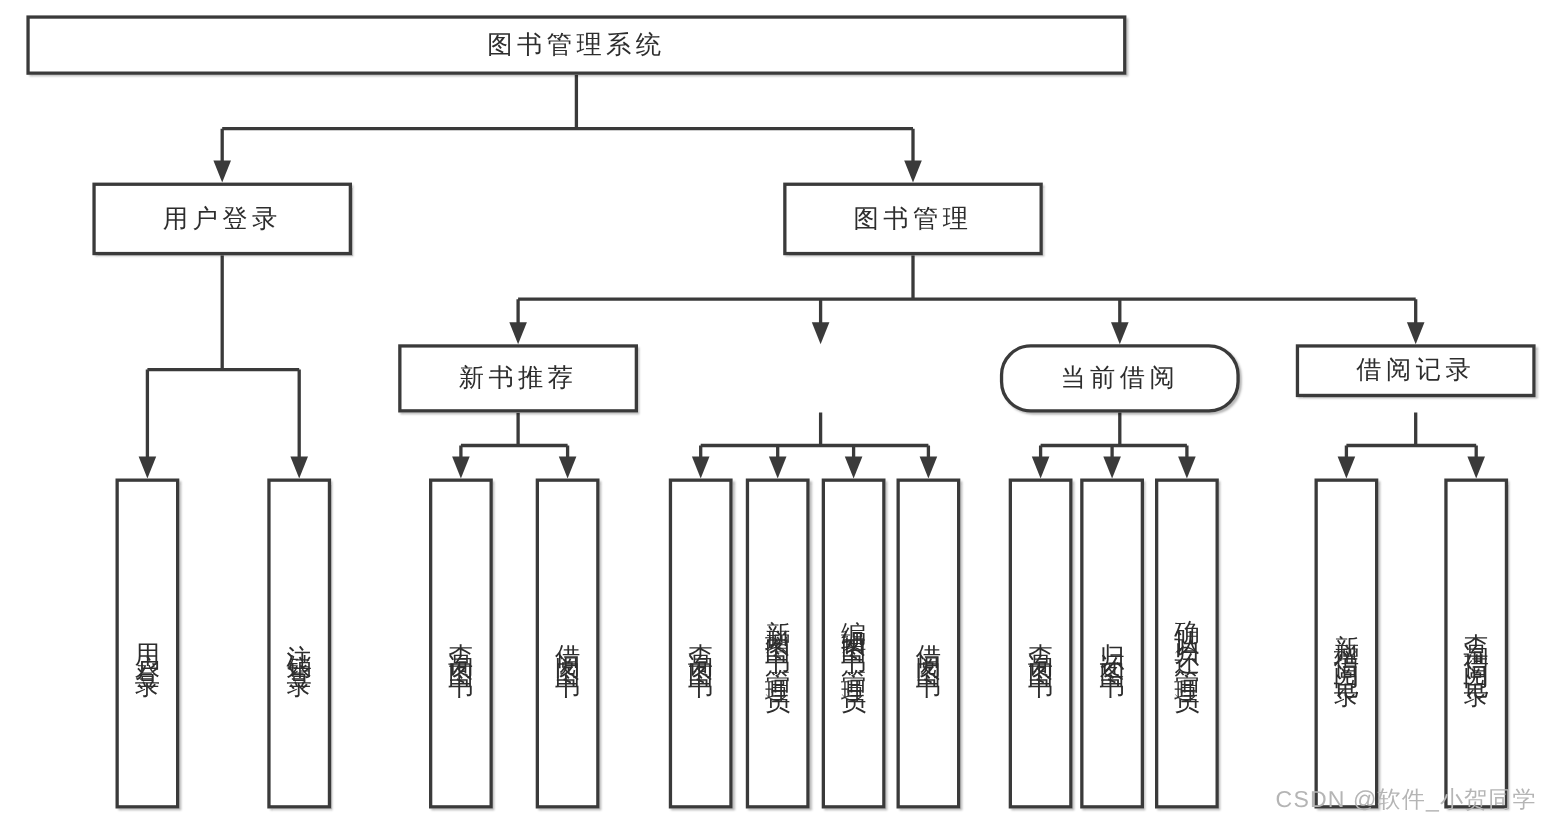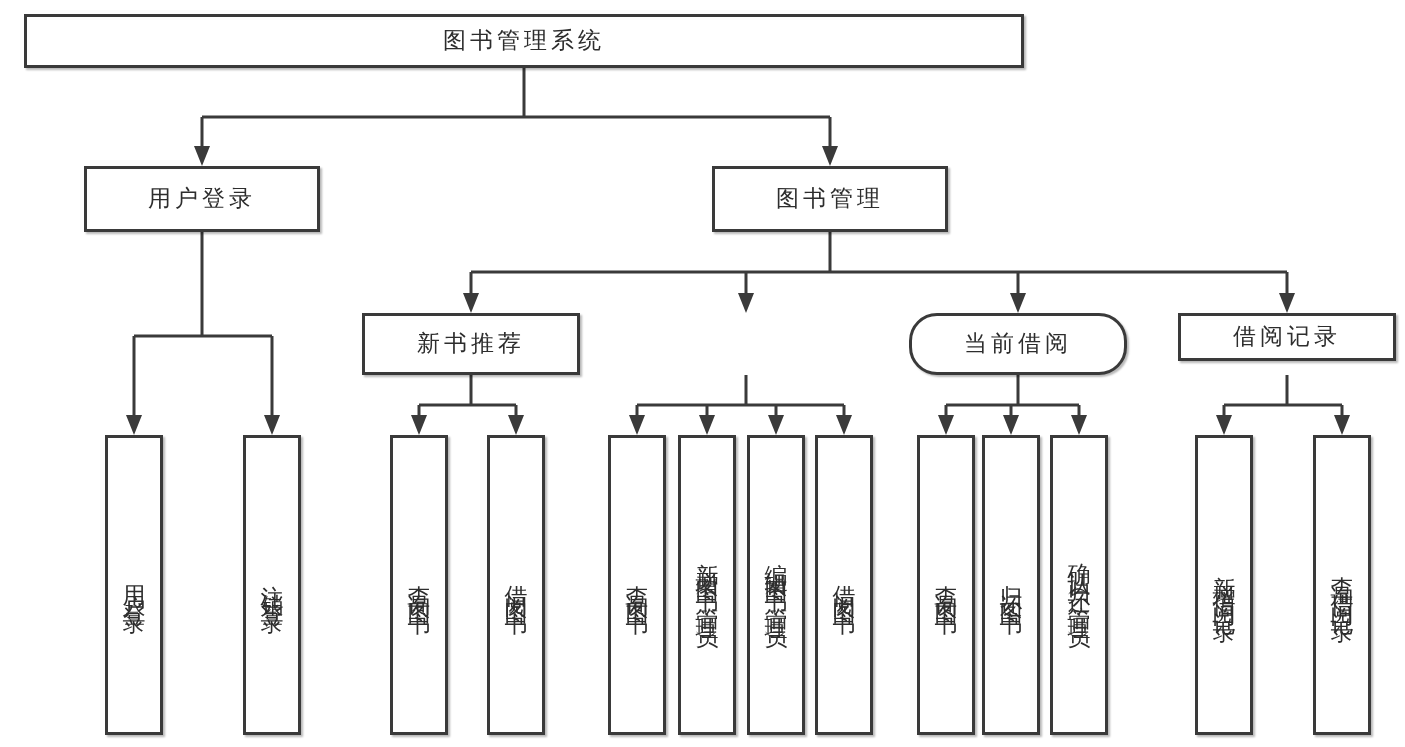--- a/index.html
+++ b/index.html
@@ -165,14 +165,15 @@
     <span class="lbl">确认归还（管理员）</span>
   </div>
 
   <div class="node v" style="left:1195px; top:435px; width:58px; height:300px;">
     <span class="lbl">新增借阅记录</span>
   </div>
   <div class="node v" style="left:1313px; top:435px; width:58px; height:300px;">
     <span class="lbl">查询借阅记录</span>
   </div>
 
+  <div class="watermark">CSDN @软件_小贺同学</div>
 
 </div>
 
 </body></html>

